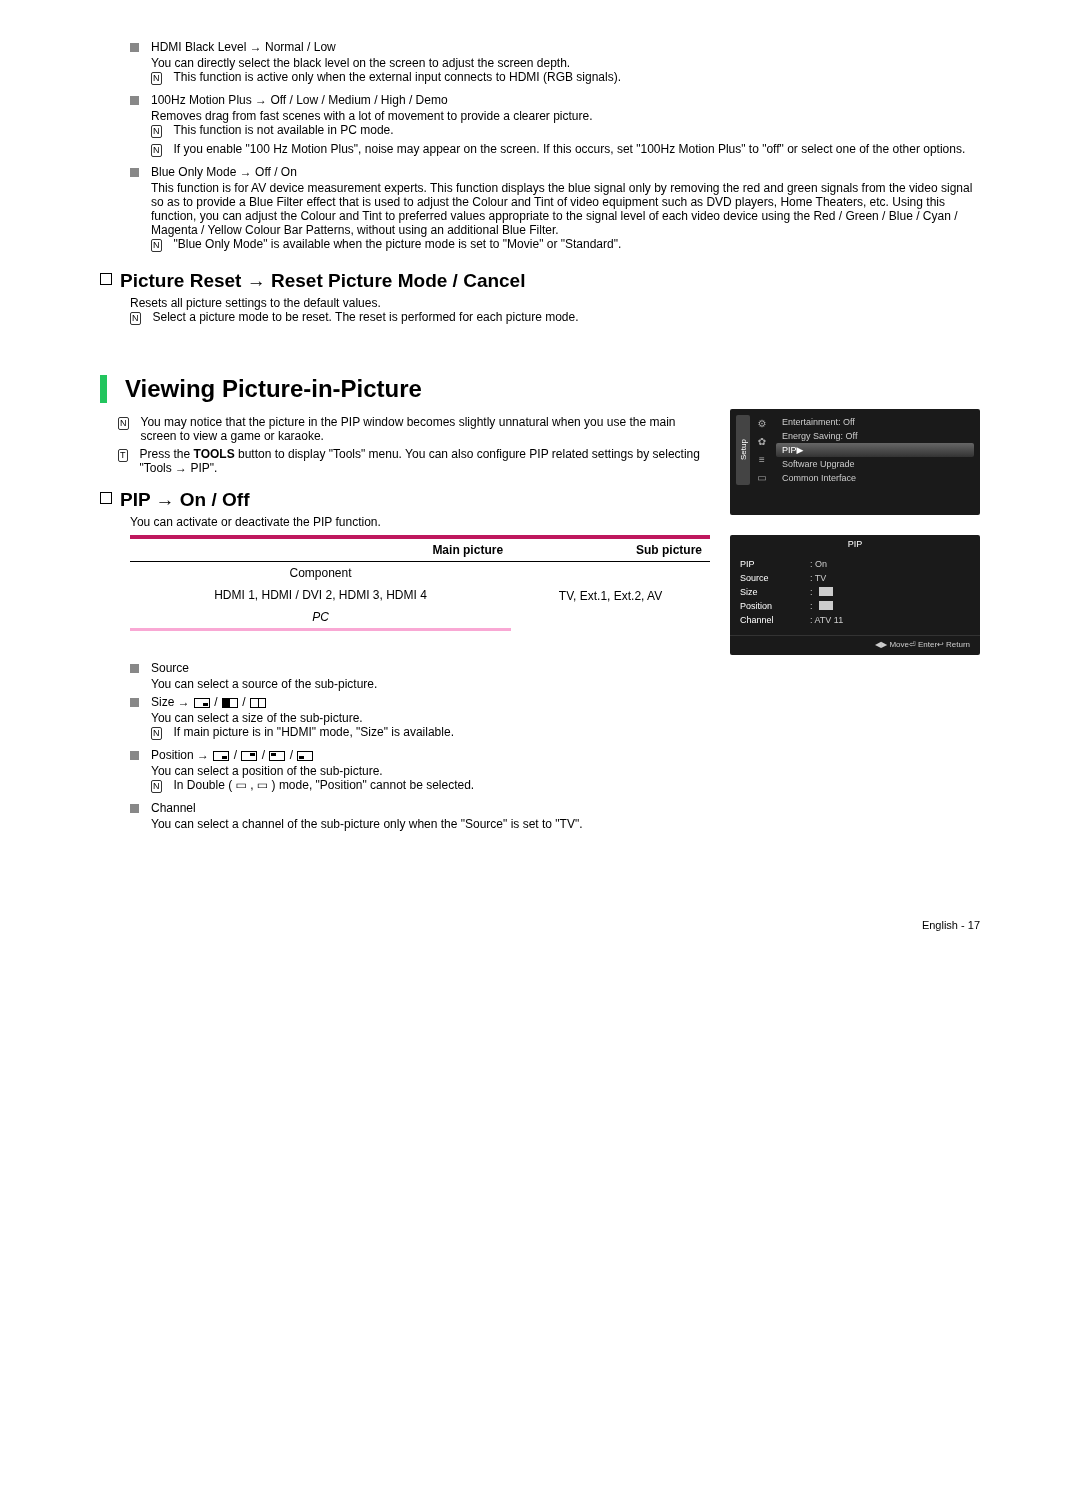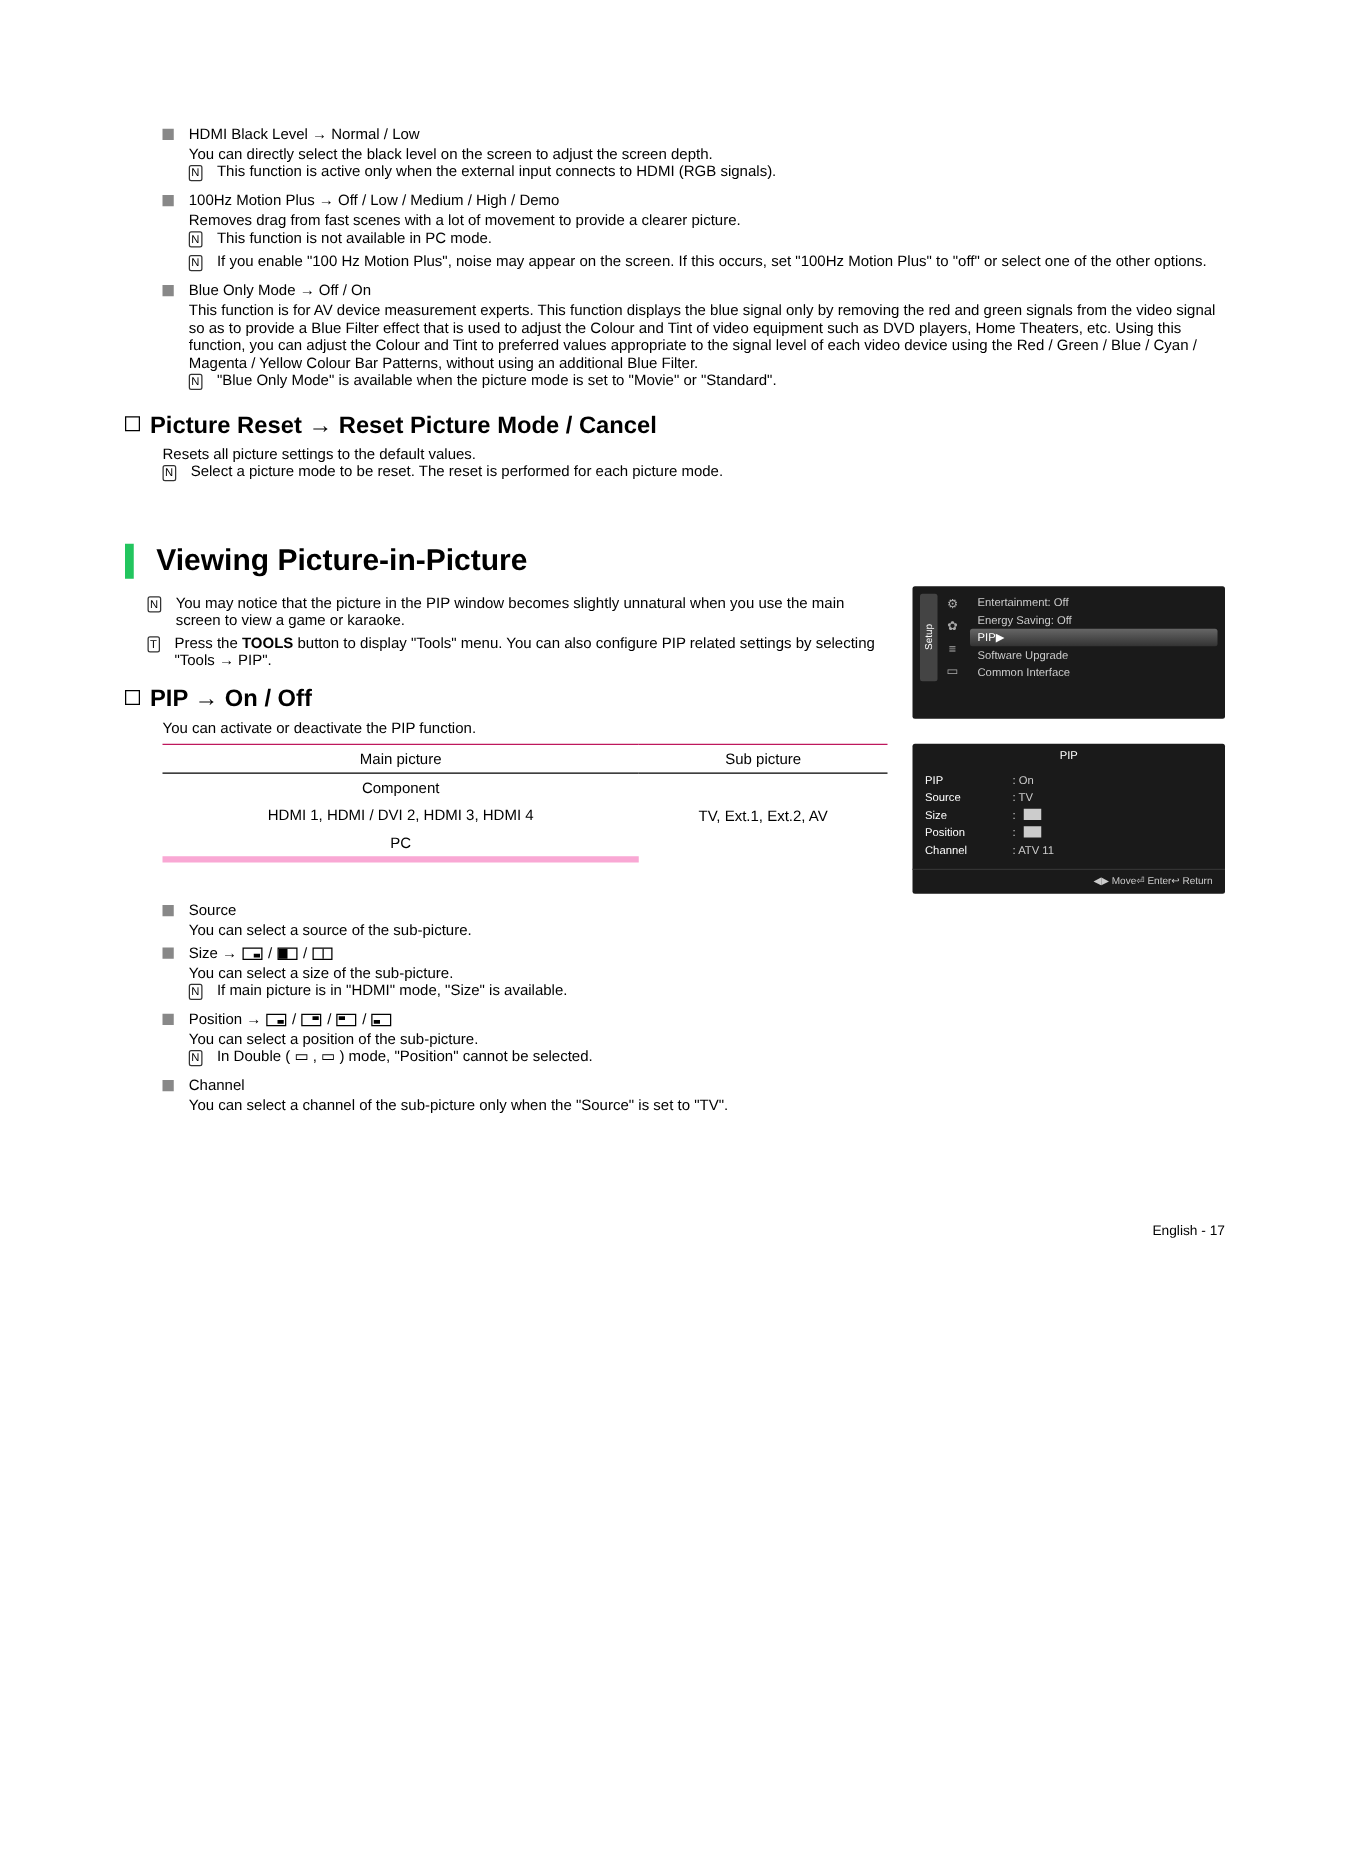--- a/index.html
+++ b/index.html
@@ -6,21 +6,21 @@
     font-family: Arial, Helvetica, sans-serif;
     font-size: 12px;
     color: #000;
     margin: 0;
     padding: 0;
     background: #fff;
   }
   .page {
     width: 1080px;
     margin: 0 auto;
-    padding: 100px 100px 40px 100px;
+    padding: 40px 100px 40px 100px;
     box-sizing: border-box;
   }
   .row {
     display: flex;
     align-items: flex-start;
     margin-bottom: 4px;
   }
   .sq {
     display: inline-block;
     width: 9px;
@@ -161,32 +161,32 @@
     color: #ccc;
     border-top: 1px solid #333;
   }
   table.pip {
     width: 100%;
     border-collapse: collapse;
     margin: 6px 0 14px 0;
     font-size: 12px;
   }
   table.pip th {
-    text-align: center;
-    font-weight: normal;
+    text-align: right;
+    font-weight: bold;
     padding: 4px 8px;
-    border-top: 1px solid #be185d;
+    border-top: 4px solid #be185d;
     border-bottom: 1px solid #000;
   }
   table.pip td {
     padding: 4px 8px;
     vertical-align: middle;
     text-align: center;
   }
-  table.pip tr.last td { border-bottom: 5px solid #f9a8d4; }
+  table.pip tr.last td { border-bottom: 3px solid #f9a8d4; font-style: italic; }
   .size-ic, .pos-ic {
     display: inline-block;
     width: 16px;
     height: 10px;
     border: 1px solid #000;
     vertical-align: middle;
     position: relative;
     margin: 0 1px;
     box-sizing: border-box;
   }

